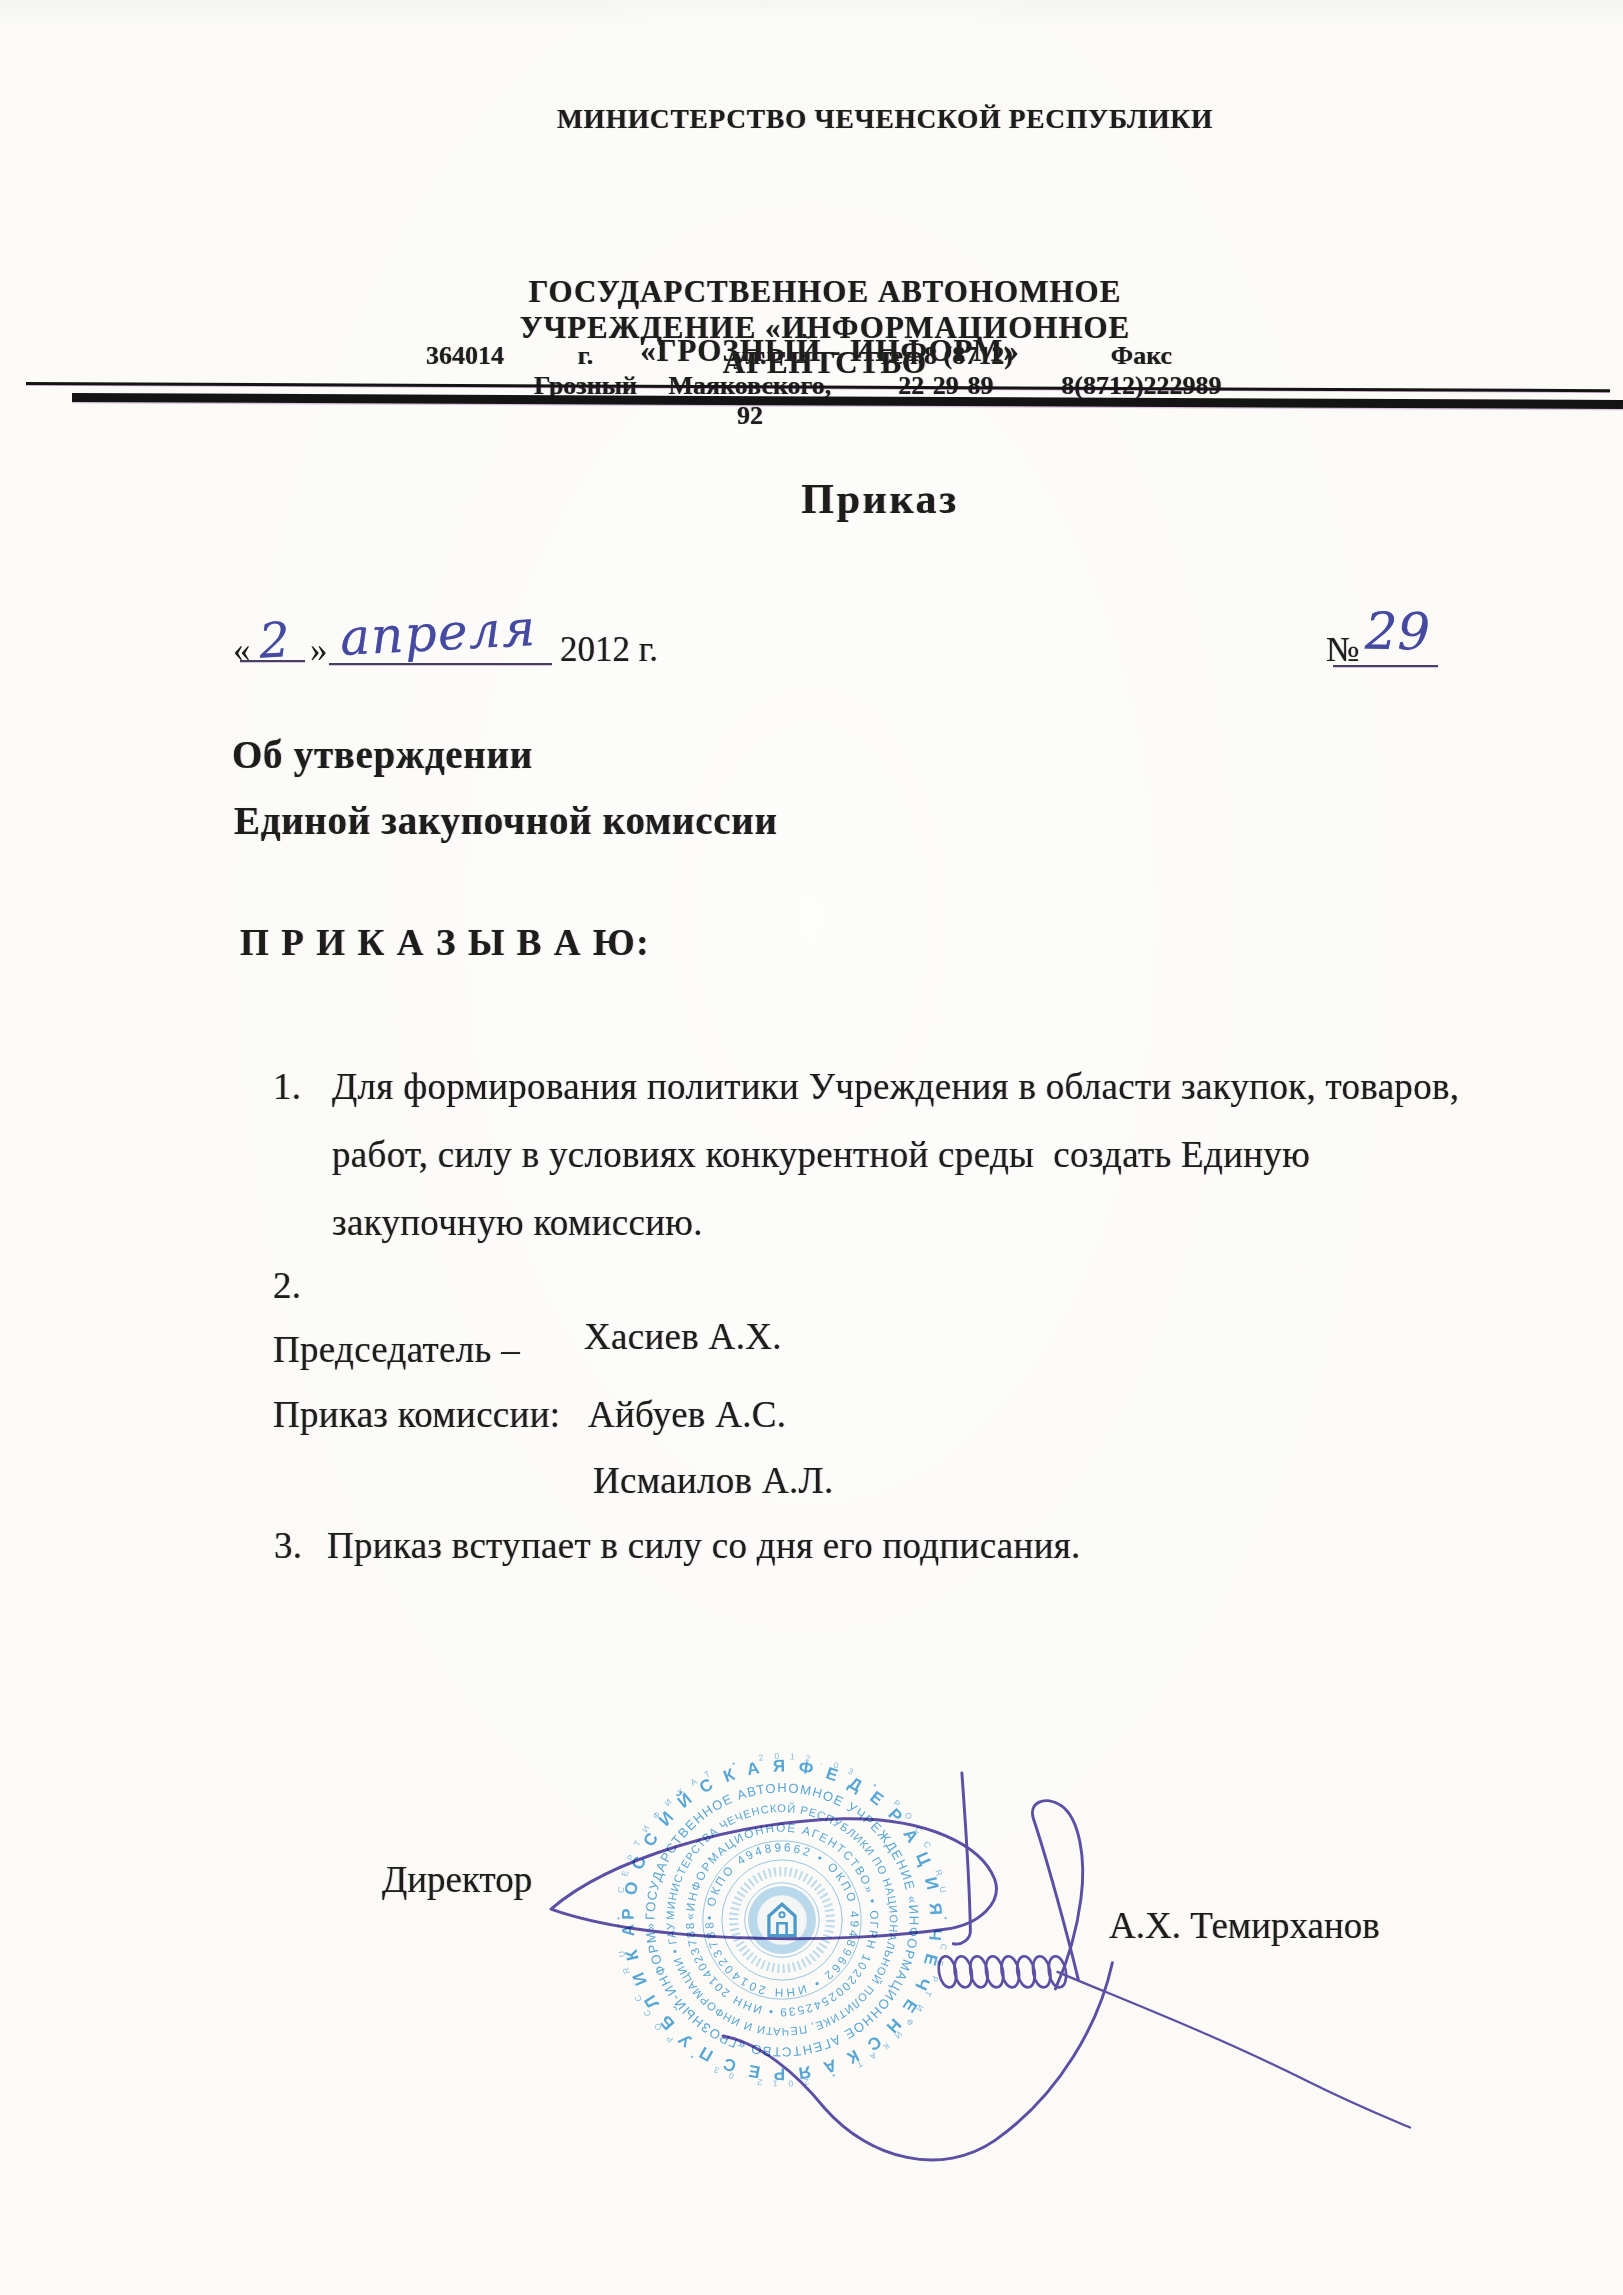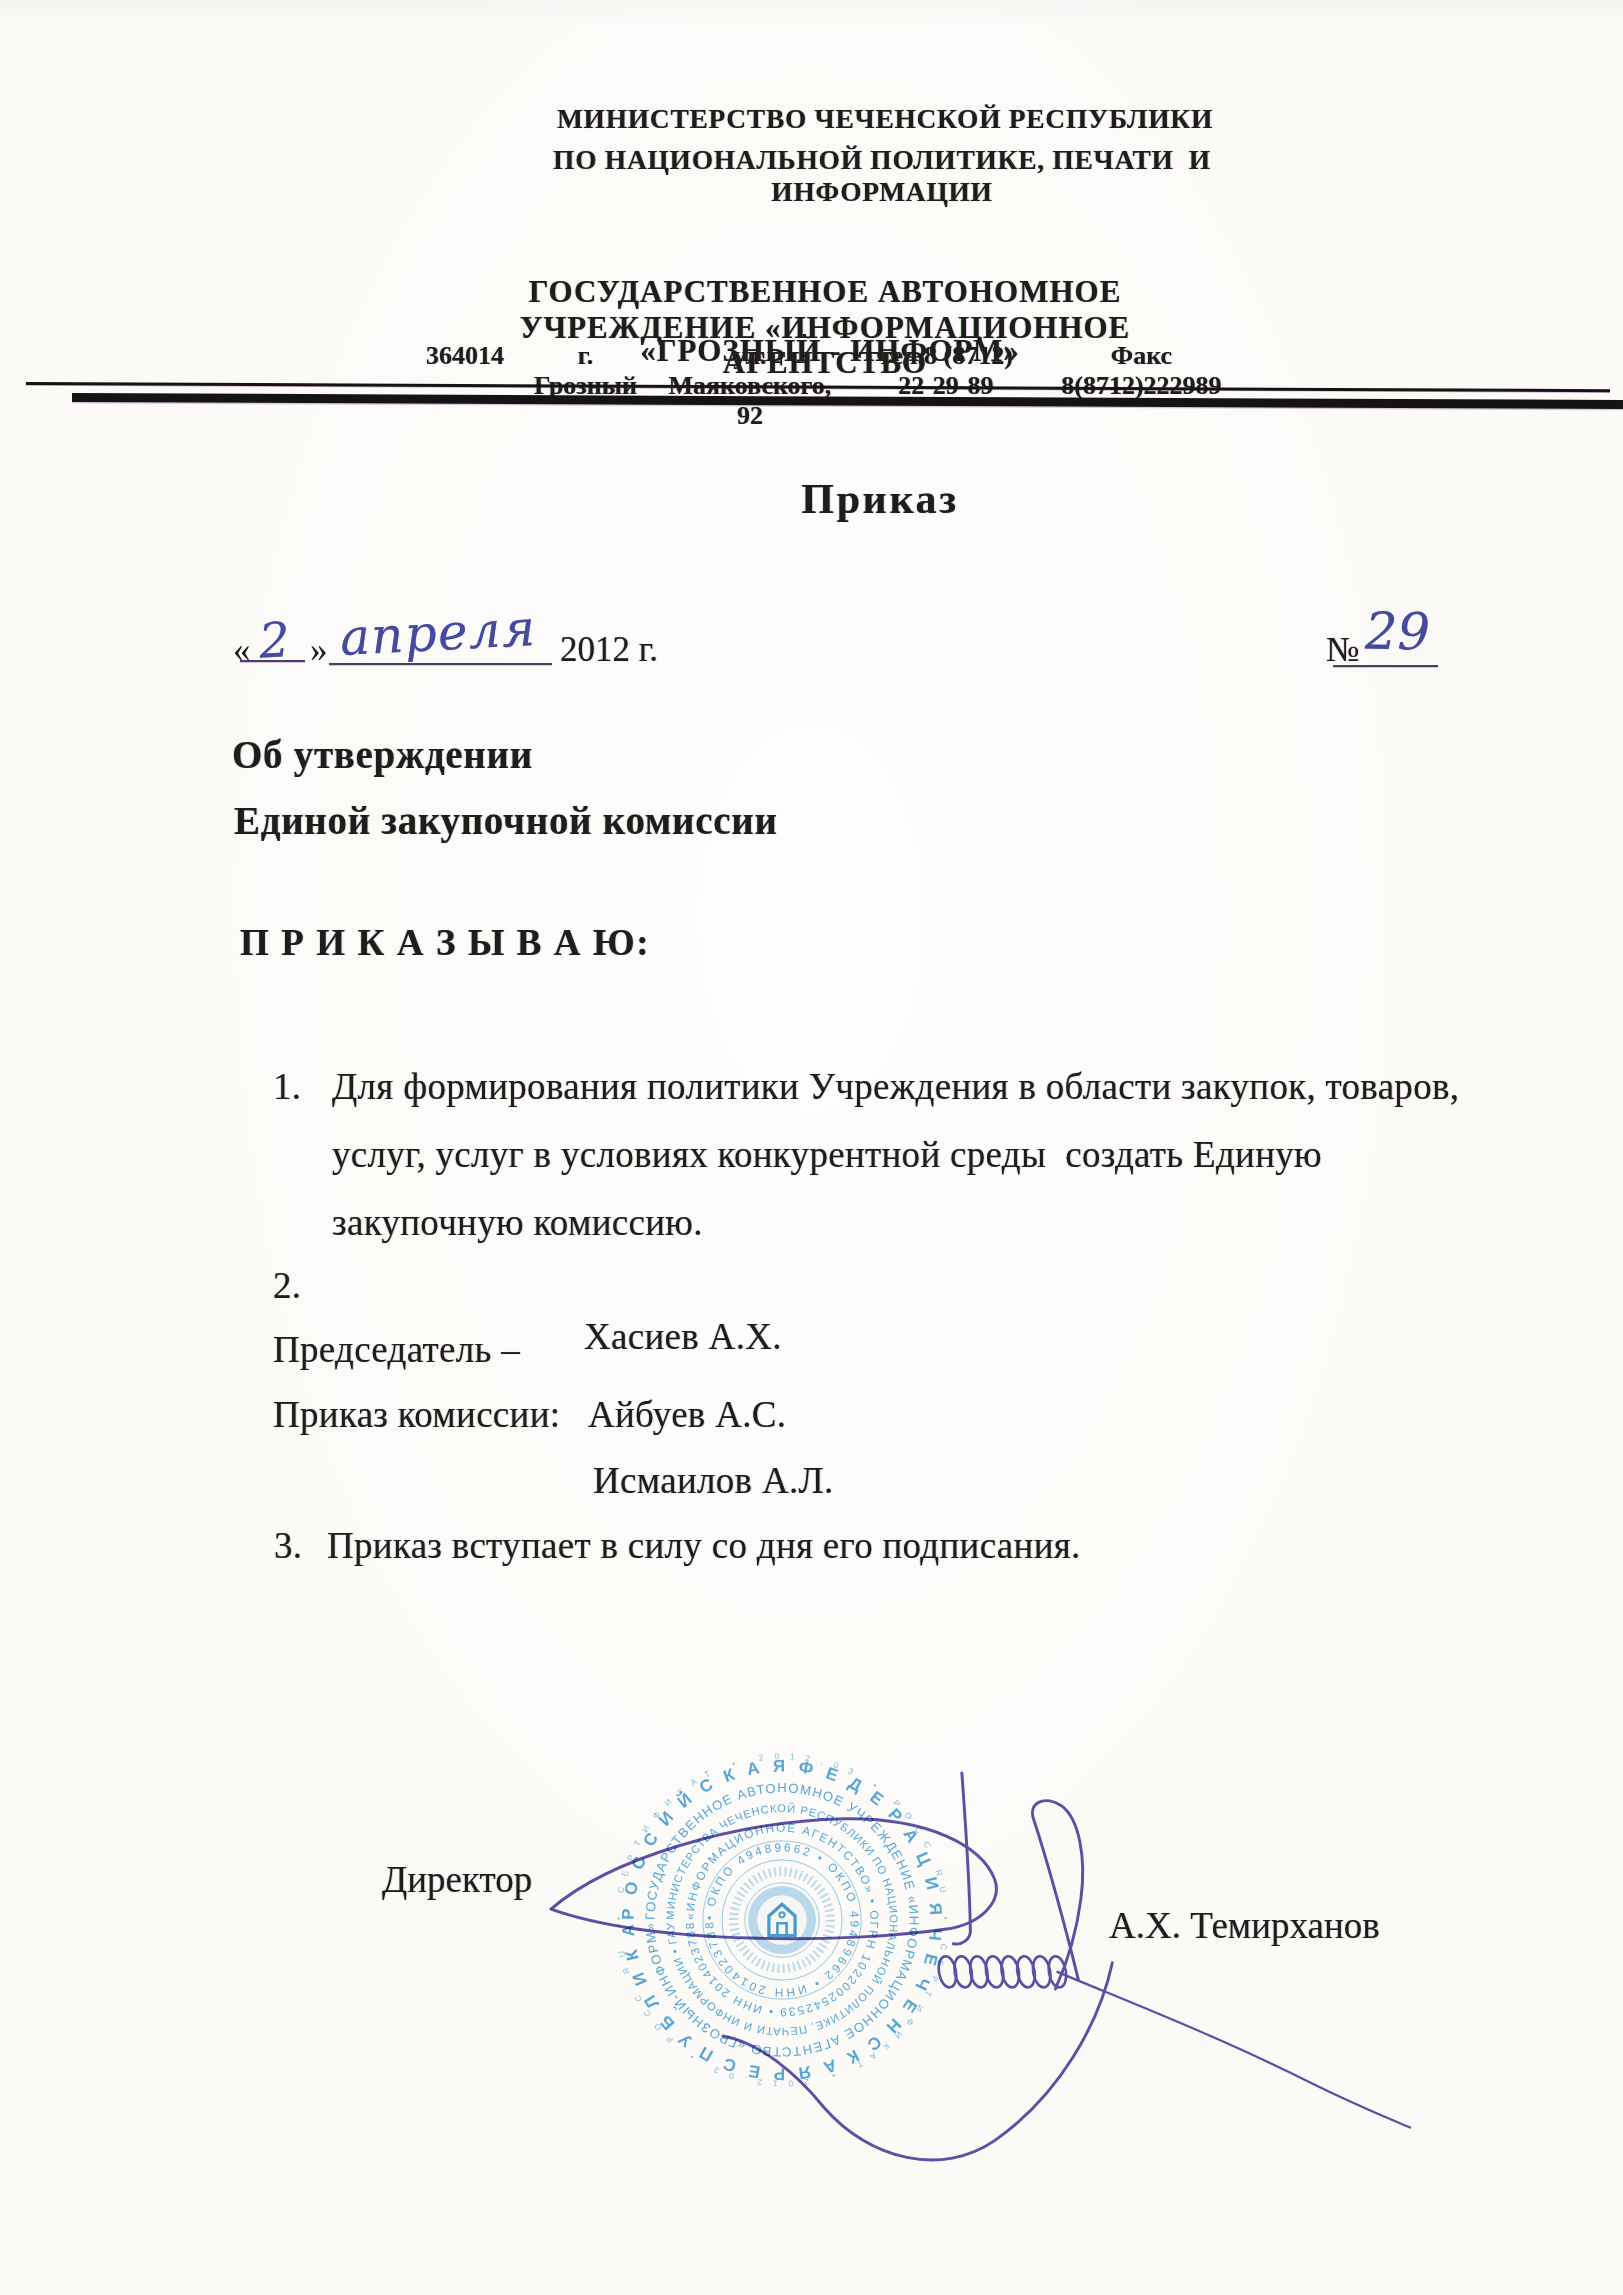--- a/index.html
+++ b/index.html
@@ -40,21 +40,20 @@
   .stamp-svg{position:absolute;left:612px;top:1750px;mix-blend-mode:multiply;opacity:.92;filter:blur(0.3px);}
   .sign-svg{position:absolute;left:458px;top:1735px;mix-blend-mode:multiply;}
   .stamp-txt{font-family:"Liberation Sans","DejaVu Sans",sans-serif;fill:#4ba2d8;}
 </style>
 </head>
 <body>
 
 <div class="page">
 
   <div class="abs ctr b scan ministry" style="left:885px;top:103px;">МИНИСТЕРСТВО ЧЕЧЕНСКОЙ РЕСПУБЛИКИ</div>
-  <div class="abs ctr b scan ministry" style="left:882px;top:144px;">ПО НАЦИОНАЛЬНОЙ ПОЛИТИКЕ, ПЕЧАТИ  И ИНФОРМАЦИИ</div>
   <div class="abs ctr b scan org" style="left:825px;top:226px;">ГОСУДАРСТВЕННОЕ АВТОНОМНОЕ УЧРЕЖДЕНИЕ «ИНФОРМАЦИОННОЕ  АГЕНТСТВО</div>
   <div class="abs ctr b scan org" style="left:830px;top:285px;">«ГРОЗНЫЙ - ИНФОРМ»</div>
 
   <div class="abs ctr b scan address-row" style="left:825px;top:341px;">
     <span>364014</span>
     <span>г. Грозный</span>
     <span>ул. Маяковского, 92</span>
     <span>тел.8 (8712) 22-29-89</span>
     <span>Факс  8(8712)222989</span>
   </div>
@@ -76,21 +75,21 @@
   <div class="abs hand" style="left:1365px;top:603px;font-size:51px;transform:rotate(1deg);">29</div>
   <div class="uline" style="left:1333px;top:665px;width:105px;"></div>
 
   <div class="abs b scan subject" style="left:232px;top:733px;">Об утверждении</div>
   <div class="abs b scan subject" style="left:234px;top:799px;">Единой закупочной комиссии</div>
 
   <div class="abs b scan decree" style="left:240px;top:922px;">П Р И К А З Ы В А Ю:</div>
 
   <div class="abs scan body-txt" style="left:273px;top:1066px;">1.</div>
   <div class="abs scan body-txt" style="left:332px;top:1066px;">Для формирования политики Учреждения в области закупок, товаров,</div>
-  <div class="abs scan body-txt" style="left:332px;top:1134px;">услуг, услуг в условиях конкурентной среды  создать Единую</div>
+  <div class="abs scan body-txt" style="left:332px;top:1134px;">работ, силу в условиях конкурентной среды  создать Единую</div>
   <div class="abs scan body-txt" style="left:332px;top:1202px;">закупочную комиссию.</div>
 
   <div class="abs scan body-txt" style="left:273px;top:1265px;">2.</div>
 
   <div class="abs scan body-txt" style="left:273px;top:1329px;">Председатель –</div>
   <div class="abs scan body-txt" style="left:584px;top:1316px;">Хасиев А.Х.</div>
   <div class="abs scan body-txt" style="left:273px;top:1394px;">Приказ комиссии:</div>
   <div class="abs scan body-txt" style="left:588px;top:1394px;">Айбуев А.С.</div>
   <div class="abs scan body-txt" style="left:273px;top:1460px;"></div>
   <div class="abs scan body-txt" style="left:593px;top:1460px;">Исмаилов А.Л.</div>

